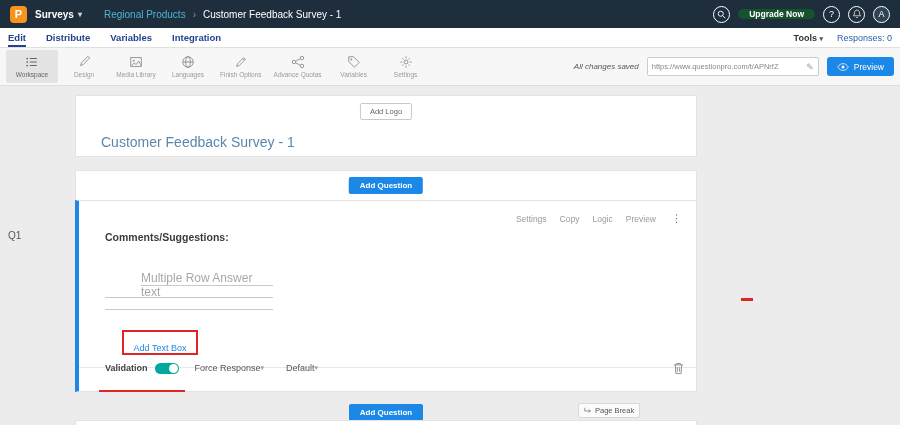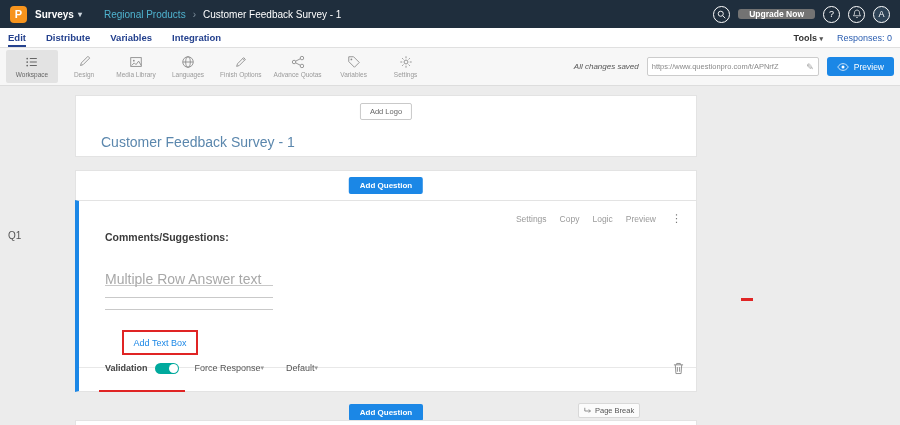--- a/index.html
+++ b/index.html
@@ -10,21 +10,21 @@
   .topbar { height:28px; background:#1f2e3d; display:flex; align-items:center; padding:0 10px; gap:8px; }
   .logo { width:17px; height:17px; background:#f7941d; border-radius:4px; color:#fff; font-weight:bold; font-size:11px; display:flex; align-items:center; justify-content:center; }
   .product-menu { color:#fff; font-size:10px; font-weight:bold; display:flex; align-items:center; gap:4px; }
   .product-menu .caret { font-size:8px; color:#cfd8e0; }
   .breadcrumb { display:flex; align-items:center; gap:7px; margin-left:14px; font-size:10px; }
   .bc-parent { color:#4fb3cf; }
   .bc-sep { color:#7f909e; font-size:10px; }
   .bc-current { color:#fff; }
   .topbar-right { margin-left:auto; display:flex; align-items:center; gap:8px; }
   .circle-btn { width:17px; height:17px; border:1px solid #fff; border-radius:50%; display:flex; align-items:center; justify-content:center; color:#fff; font-size:9px; cursor:pointer; }
-  .upgrade-btn { background:#737373; color:#fff; font-size:8.5px; font-weight:bold; border:none; border-radius:3px; padding:0 11px; cursor:pointer; }
+  .upgrade-btn { background:#14532d; color:#fff; font-size:8.5px; font-weight:bold; border:none; border-radius:9px; padding:0 11px; cursor:pointer; }
   .avatar { width:17px; height:17px; border:1px solid #fff; border-radius:50%; background:#2e4356; color:#fff; font-size:9px; display:flex; align-items:center; justify-content:center; }
 
   
   .navbar { height:20px; background:#fff; display:flex; align-items:flex-end; padding:0 8px; border-bottom:1px solid #e0e0e0; }
   .tab { font-size:9.5px; font-weight:bold; color:#24418e; margin-right:20px; padding-bottom:4px; cursor:pointer; }
   .tab.active { border-bottom:2px solid #24418e; padding-bottom:2px; }
   .navbar-right { margin-left:auto; display:flex; align-items:center; gap:14px; padding-bottom:4px; }
   .tools { font-size:9px; color:#333; font-weight:bold; }
   .tools .caret { font-size:7px; color:#555; }
   .responses { font-size:9px; color:#2a5db0; }
@@ -57,22 +57,22 @@
   .add-q-btn { background:#1b87e6; color:#fff; border:none; border-radius:2px; font-size:8px; font-weight:bold; padding:4px 11px; cursor:pointer; }
   .strip .add-q-btn { position:absolute; left:50%; top:6px; transform:translateX(-50%); }
 
   .question-card { position:relative; background:#fff; border:1px solid #e3e3e3; border-left:4px solid #1b87e6; height:192px; }
   .q-actions { position:absolute; top:11px; right:14px; display:flex; align-items:center; gap:13px; }
   .q-action { font-size:8.5px; color:#9a9a9a; cursor:pointer; }
   .q-dots { font-size:11px; color:#777; cursor:pointer; margin-left:2px; }
   .q-text { position:absolute; left:26px; top:30px; font-size:10.5px; font-weight:bold; color:#3c3c3c; }
   .answer-area { position:absolute; left:26px; top:70px; width:168px; }
   .answer-line { border-bottom:1px solid #c9c9c9; height:12px; }
-  .answer-line.first { font-size:14px; color:#a8a8a8; height:15px; }
-  .add-textbox-wrap { position:absolute; left:43px; top:129px; width:76px; height:25px; border:2px solid #e02424; display:flex; align-items:center; justify-content:center; }
+  .answer-line.first { font-size:12px; color:#a8a8a8; height:15px;margin-left:36px; }
+  .add-textbox-wrap { position:absolute; left:43px; top:129px; width:76px; height:25px; border:2px solid #e02424; display:flex; align-items:flex-end; justify-content:center; }
   .add-textbox-link { font-size:9px; color:#1b87e6; cursor:pointer; white-space:nowrap; }
   .q-divider { position:absolute; left:0; right:0; top:166px; border-top:1px solid #e8e8e8; }
   .validation-row { position:absolute; left:26px; right:12px; top:155px; height:24px; display:flex; align-items:center; }
   .validation-label { font-size:9px; font-weight:bold; color:#444; }
   .toggle { width:24px; height:11px; border-radius:6px; background:#00a99d; margin-left:7px; position:relative; cursor:pointer; }
   .toggle .knob { position:absolute; right:1px; top:1px; width:9px; height:9px; border-radius:50%; background:#fff; }
   .dropdown { display:flex; align-items:center; font-size:9px; color:#555; cursor:pointer; }
   .dd-force { margin-left:16px; }
   .dd-default { margin-left:22px; }
   .dd-caret { font-size:7px; color:#999; }

